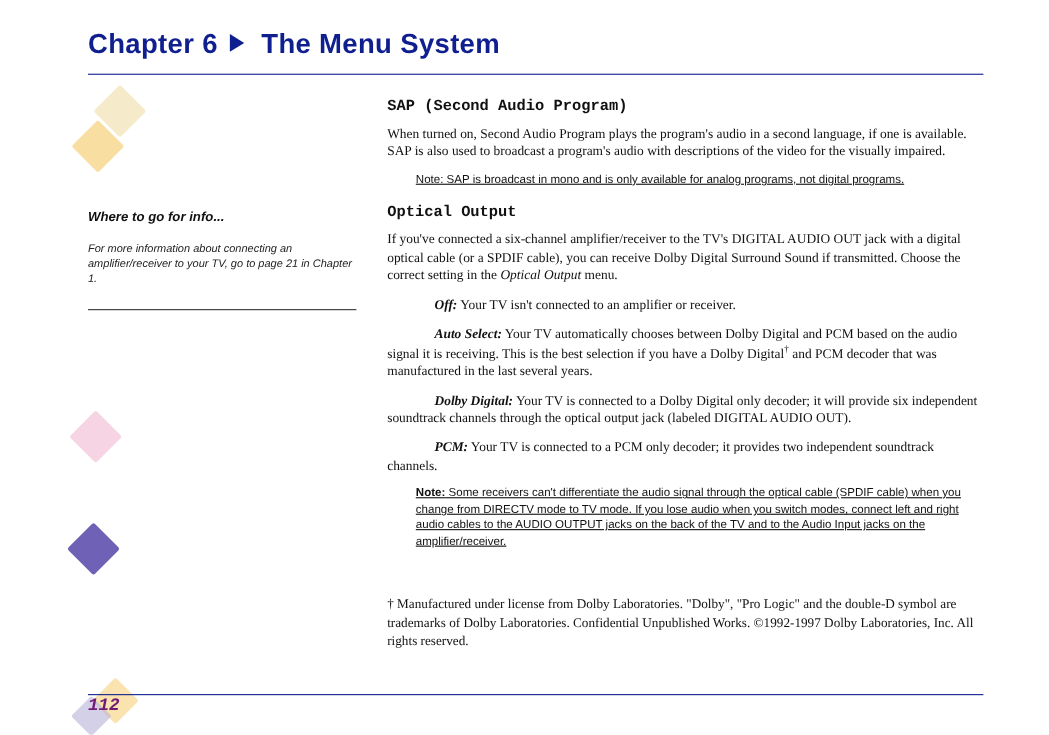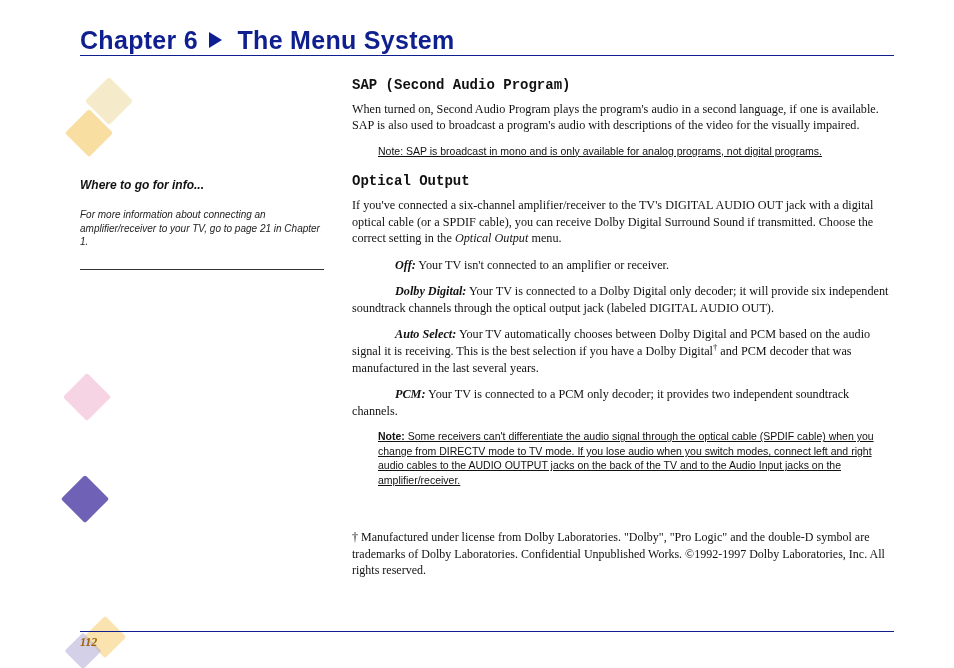--- a/index.html
+++ b/index.html
@@ -31,21 +31,21 @@
   .d4b{ left: -10px; top: 612px; width: 26px; height: 26px; background: #b8b0d9; opacity: .6; }
 
   .chapter-title {
     position: relative;
     z-index: 1;
     font-family: Verdana, Geneva, Arial, sans-serif;
     font-weight: 700;
     color: #0f1f8f;
     font-size: 25px;
     letter-spacing: .3px;
-    margin: 0 0 0 0;
+    margin: 0 0 12px 0;
   }
   .chapter-title .tri {
     display: inline-block;
     vertical-align: 1px;
     margin: 0 8px 0 4px;
     border-style: solid;
     border-width: 8.5px 0 8.5px 13px;
     border-color: transparent transparent transparent #0f1f8f;
   }
   .title-rule {
@@ -110,25 +110,25 @@
   .footnote {
     font-size: 12px;
     line-height: 1.35;
     margin-top: 42px;
   }
 
   .page-number {
     position: absolute;
     left: 80px;
     bottom: 18px;
-    font-family: Liberation Serif, serif;
+    font-family: Liberation Mono, monospace;
     font-weight: 700;
     font-style: italic;
-    color: #a16207;
-    font-size: 12px;
+    color: #701a75;
+    font-size: 16px;
   }
   .footer-rule {
     position: absolute;
     left: 80px;
     right: 60px;
     bottom: 36px;
     height: 0;
     border-top: 1.5px solid #0f1f8f;
   }
 </style>
@@ -170,25 +170,25 @@
       <div class="h2 space-top">Optical Output</div>
       <p class="p">
         <span>If you've connected a six-channel amplifier/receiver to the TV's DIGITAL AUDIO OUT jack with a digital optical cable (or a SPDIF cable), you can receive Dolby Digital Surround Sound if transmitted.  Choose the correct setting in the </span><span class="ital">Optical Output</span><span> menu.</span>
       </p>
 
       <p class="p">
         <span class="term">Off:</span><span>   Your TV isn't connected to an amplifier or receiver.</span>
       </p>
 
       <p class="p">
+        <span class="term">Auto Select:</span><span> Your TV automatically chooses between Dolby Digital and PCM based on the audio signal it is receiving. This is the best selection if you have a Dolby Digital</span><span class="sup">†</span><span> and PCM decoder that was manufactured in the last several years.</span>
+      </p>
+
+      <p class="p">
         <span class="term">Dolby Digital:</span><span>  Your TV is connected to a Dolby Digital only decoder; it will provide six independent soundtrack channels through the optical output jack (labeled DIGITAL AUDIO OUT).</span>
-      </p>
-
-      <p class="p">
-        <span class="term">Auto Select:</span><span> Your TV automatically chooses between Dolby Digital and PCM based on the audio signal it is receiving. This is the best selection if you have a Dolby Digital</span><span class="sup">†</span><span> and PCM decoder that was manufactured in the last several years.</span>
       </p>
 
       <p class="p">
         <span class="term">PCM:</span><span>   Your TV is connected to a PCM only decoder; it provides two independent soundtrack channels.</span>
       </p>
 
       <p class="note">
         <span class="boldn">Note:</span><span> Some receivers can't differentiate the audio signal through the optical cable (SPDIF cable) when you change from DIRECTV mode to TV mode. If you lose audio when you switch modes, connect left and right audio cables to the AUDIO OUTPUT jacks on the back of the TV and to the Audio Input jacks on the amplifier/receiver.</span>
       </p>
 

